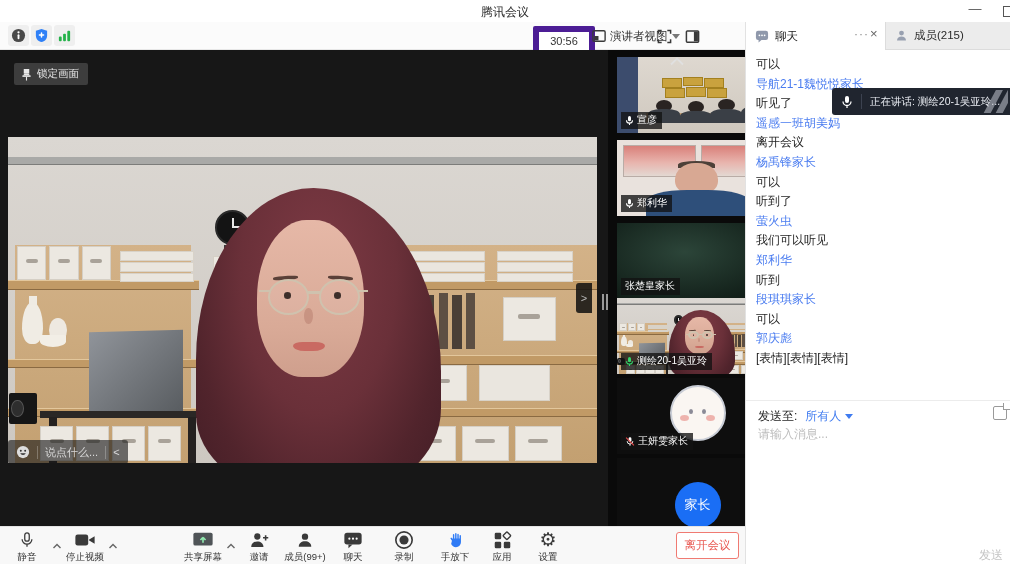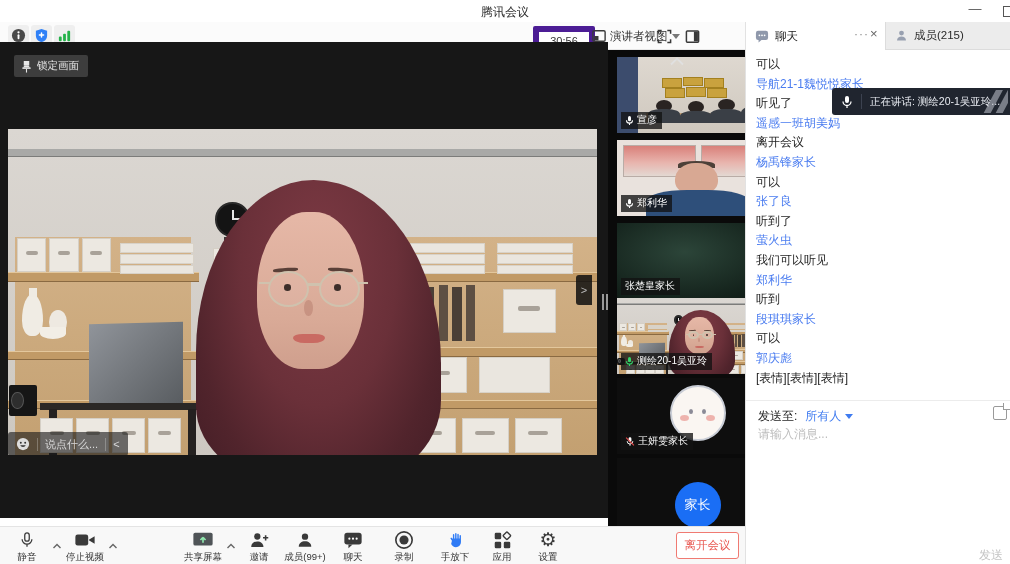--- a/index.html
+++ b/index.html
@@ -15,21 +15,21 @@
   
   .subbar{position:absolute;left:0;top:22px;width:745px;height:28px;background:#fbfbfb;border-bottom:1px solid #e7e7e7;box-sizing:border-box;}
   .sq-btn{position:absolute;top:3px;width:21px;height:21px;background:#efefef;border-radius:3px;display:flex;align-items:center;justify-content:center;}
   .timerbox{position:absolute;left:533px;top:4px;width:50px;height:19px;border:6px solid #4c1d95;border-radius:2px;background:#fff;
             font-size:11px;color:#333;text-align:center;line-height:19px;}
   .viewsel{position:absolute;left:592px;top:4px;height:20px;display:flex;align-items:center;gap:4px;font-size:11.5px;color:#333;}
   .tri-down{width:0;height:0;border-left:4px solid transparent;border-right:4px solid transparent;border-top:5px solid #777;}
   .icon-btn{position:absolute;top:6px;width:16px;height:16px;display:flex;align-items:center;justify-content:center;}
 
   
-  .stage{position:absolute;left:0;top:42px;width:608px;height:476px;background:#171717;overflow:hidden;}
+  .stage{position:absolute;left:0;top:50px;width:608px;height:476px;background:#171717;overflow:hidden;}
   .pin-pill{position:absolute;left:14px;top:13px;height:22px;background:#3d3d3d;border-radius:2px;display:flex;align-items:center;gap:5px;
             padding:0 9px 0 7px;color:#e8e8e8;font-size:10.5px;}
   .cap-pill{position:absolute;left:8px;top:390px;height:24px;background:rgba(25,25,25,.62);border-radius:3px;display:flex;align-items:center;
             padding:0 8px;color:#d8d8d8;font-size:11px;gap:7px;}
   .cap-div{width:1px;height:13px;background:rgba(255,255,255,.25);}
   .expand-handle{position:absolute;left:576px;top:233px;width:16px;height:30px;background:rgba(15,15,15,.85);border-radius:3px 0 0 3px;
             color:#bbb;display:flex;align-items:center;justify-content:center;font-size:11px;}
 
   
   .vframe{position:absolute;left:8px;top:87px;width:589px;height:326px;overflow:hidden;background:#d6d2cd;}
@@ -473,21 +473,20 @@
     </div>
 
     <div class="msgs">
       <div class="msg-text">可以</div>
       <div class="msg-name">导航21-1魏悦悦家长</div>
       <div class="msg-text">听见了</div>
       <div class="msg-name">遥感一班胡美妈</div>
       <div class="msg-text">离开会议</div>
       <div class="msg-name">杨禹锋家长</div>
       <div class="msg-text">可以</div>
-      <div class="msg-name">张了良</div>
       <div class="msg-text">听到了</div>
       <div class="msg-name">萤火虫</div>
       <div class="msg-text">我们可以听见</div>
       <div class="msg-name">郑利华</div>
       <div class="msg-text">听到</div>
       <div class="msg-name">段琪琪家长</div>
       <div class="msg-text">可以</div>
       <div class="msg-name">郭庆彪</div>
       <div class="msg-text">[表情][表情][表情]</div>
     </div>

